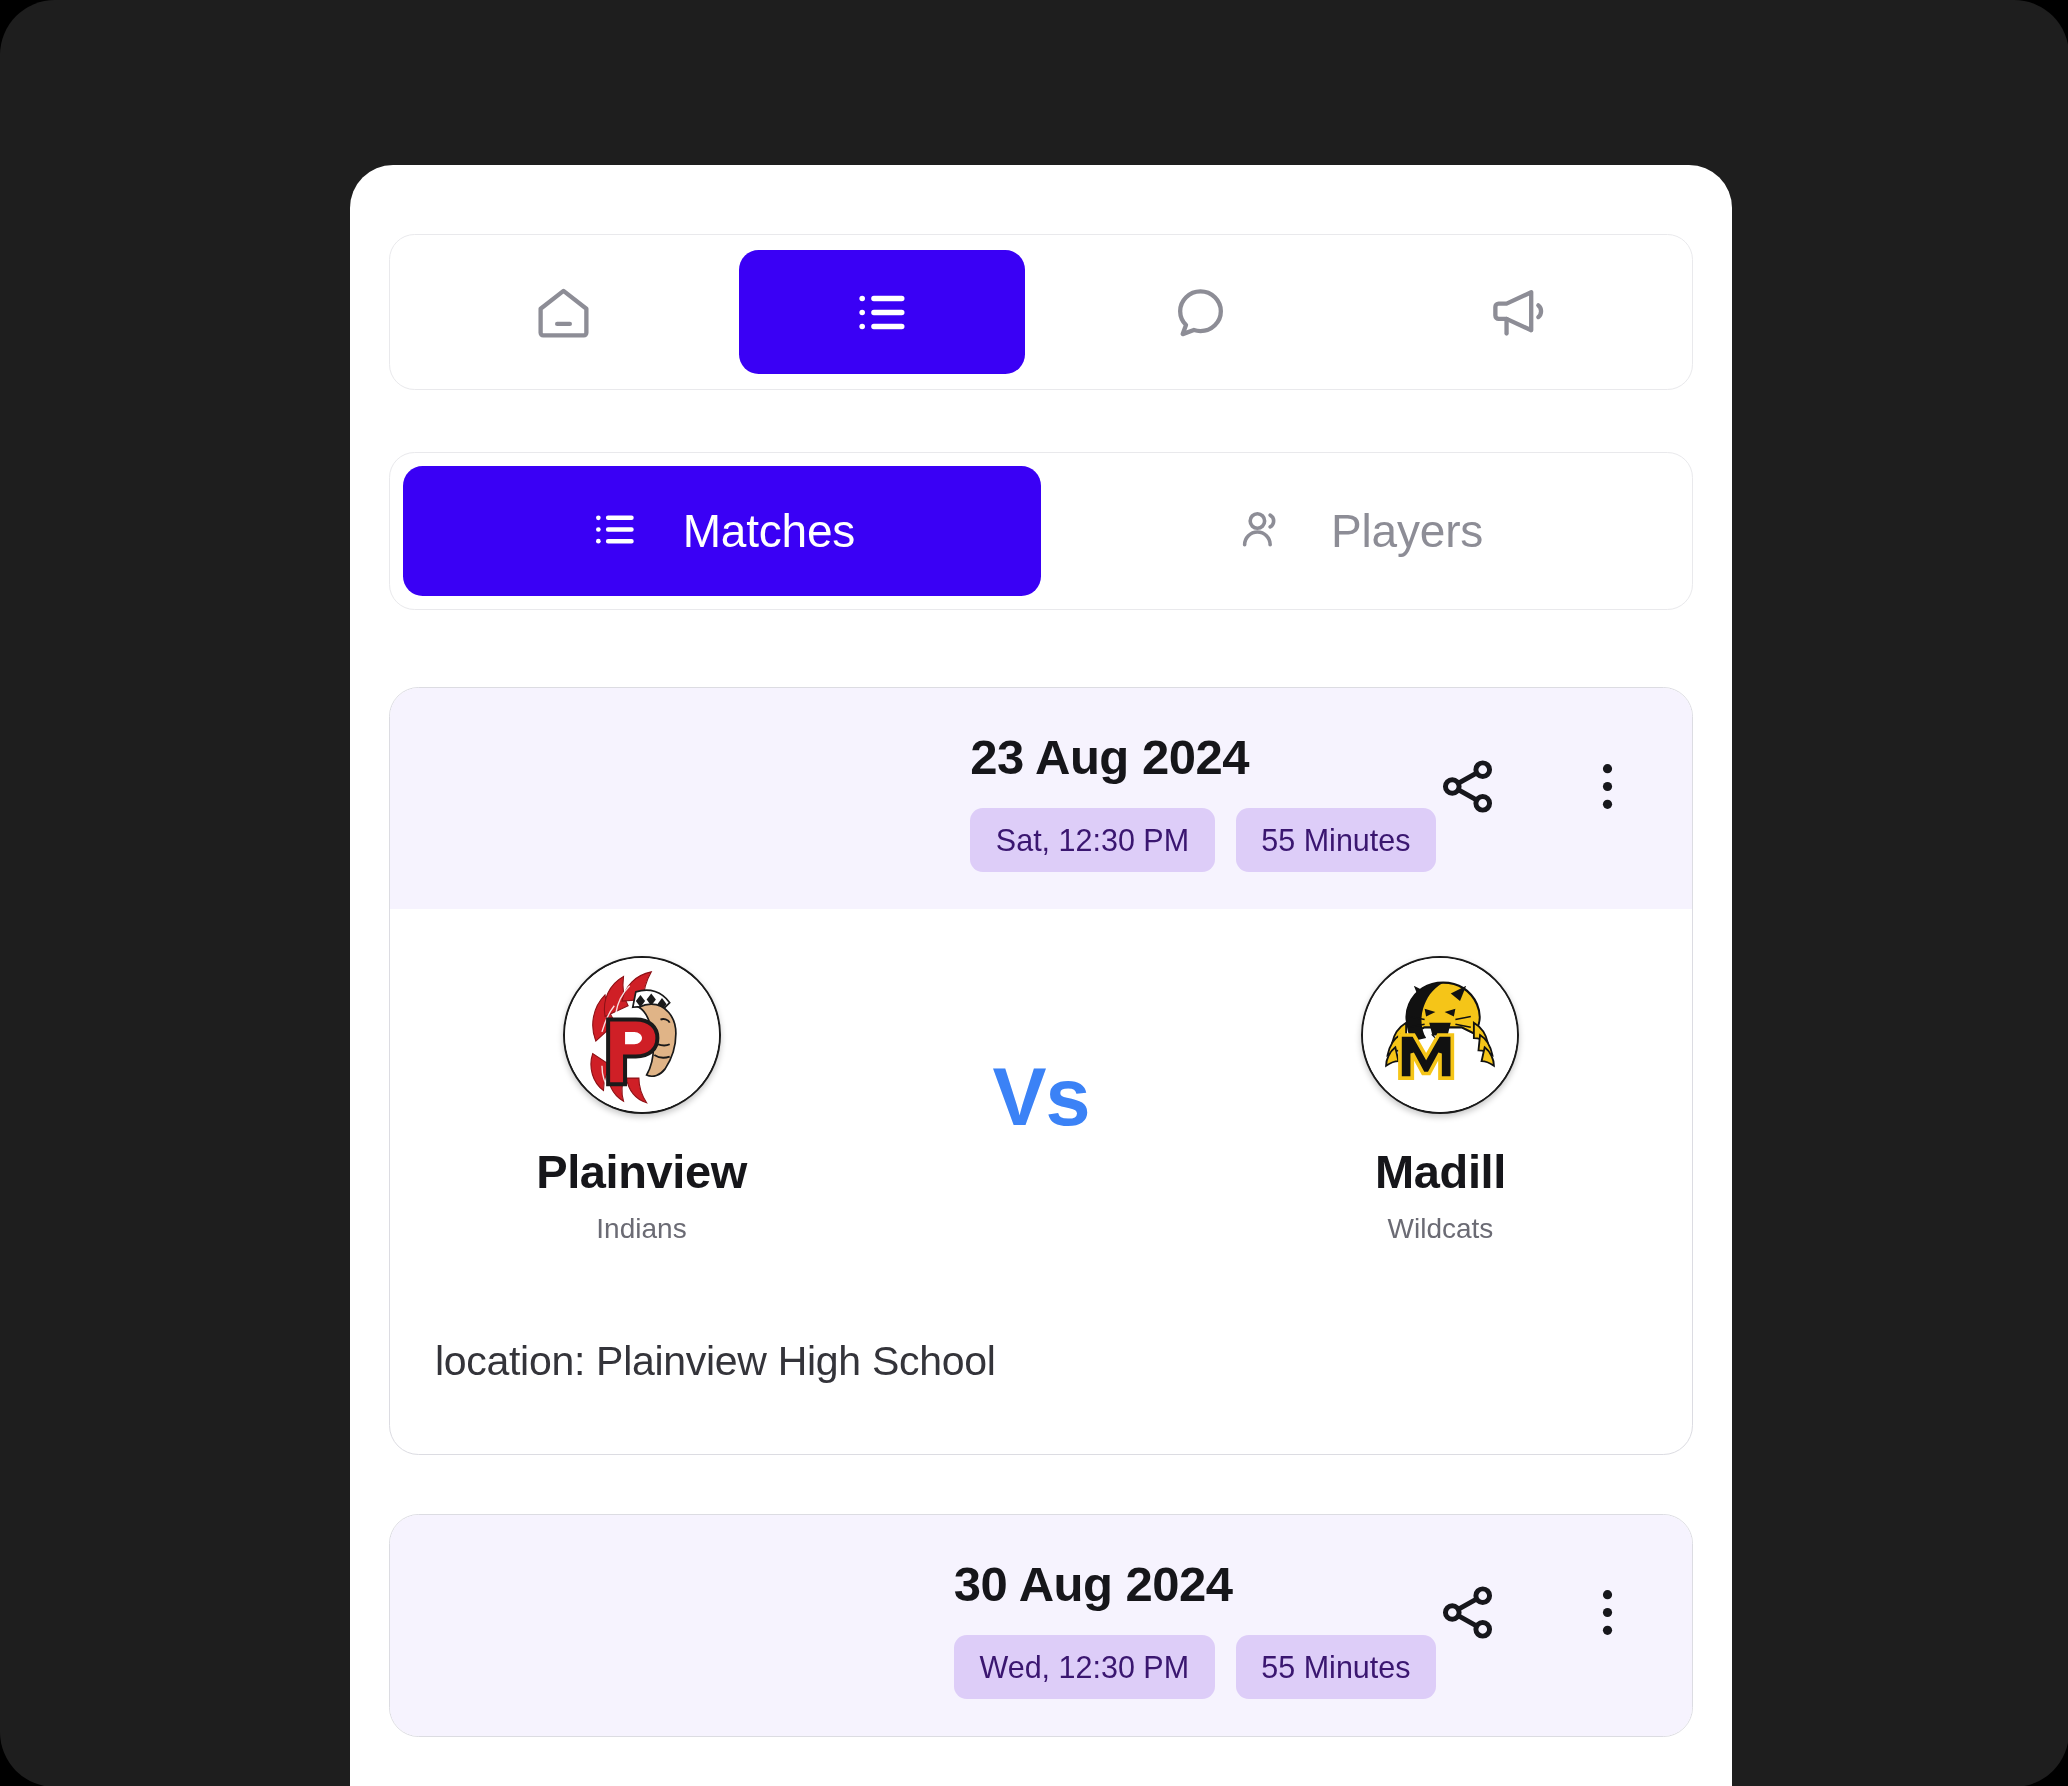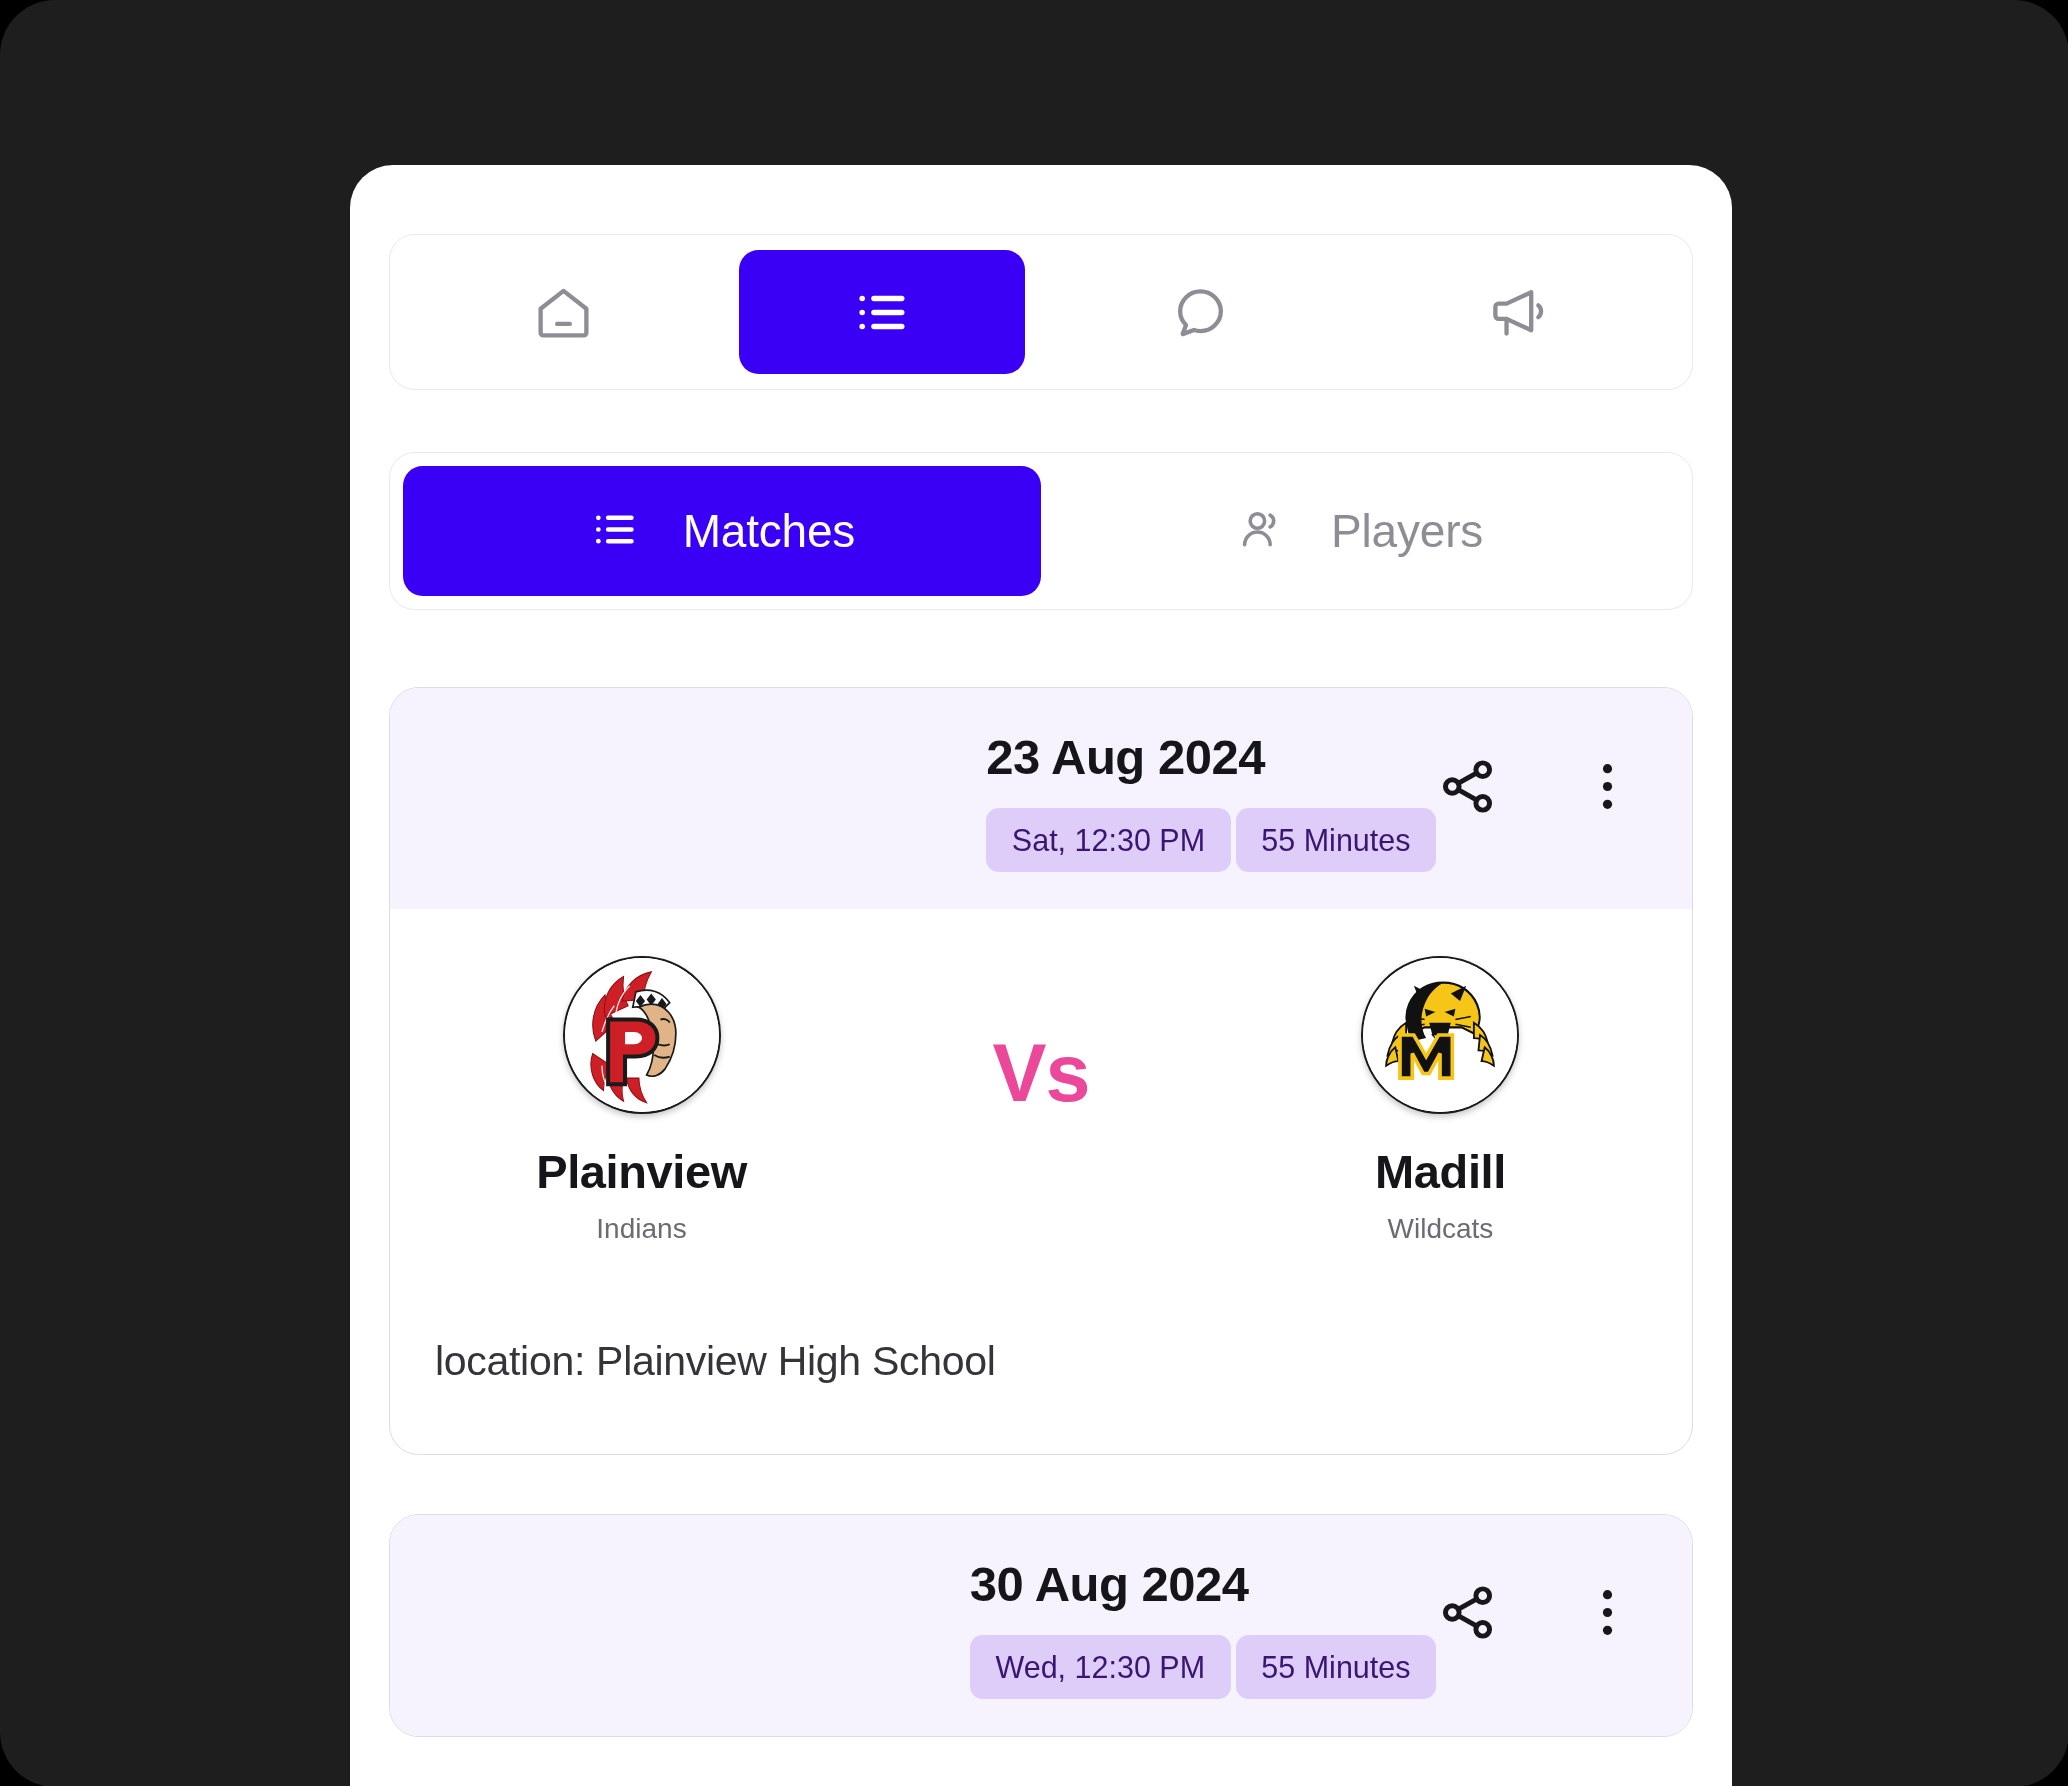--- a/index.html
+++ b/index.html
@@ -107,21 +107,21 @@
     align-items: flex-start;
     justify-content: flex-end;
   }
   .card-date {
     font-size: 49px;
     font-weight: 700;
     color: #16161a;
     letter-spacing: -0.5px;
     line-height: 1.1;
   }
-  .badge-row { display: flex; gap: 5px; margin-top: 23.6px; }
+  .badge-row { display: flex; gap: 21px; margin-top: 23.6px; }
   .badge {
     background: #ddcdf8;
     color: #3a1670;
     font-size: 30.5px;
     border-radius: 12.8px;
     padding: 16.7px 25.6px;
     white-space: nowrap;
     line-height: 1;
   }
   .header-actions {
@@ -161,23 +161,23 @@
   }
   .team-sub {
     margin-top: 13.8px;
     font-size: 28px;
     color: #6b6b74;
     font-weight: 400;
   }
   .vs {
     font-size: 81px;
     font-weight: 700;
-    color: #ec4899;
+    color: #3b82f6;
     line-height: 1;
-    margin-top: 77px;
+    margin-top: 101px;
     letter-spacing: -1px;
   }
   .location {
     margin-top: 93px;
     font-size: 41px;
     color: #34343a;
     letter-spacing: -0.3px;
   }
 
   

